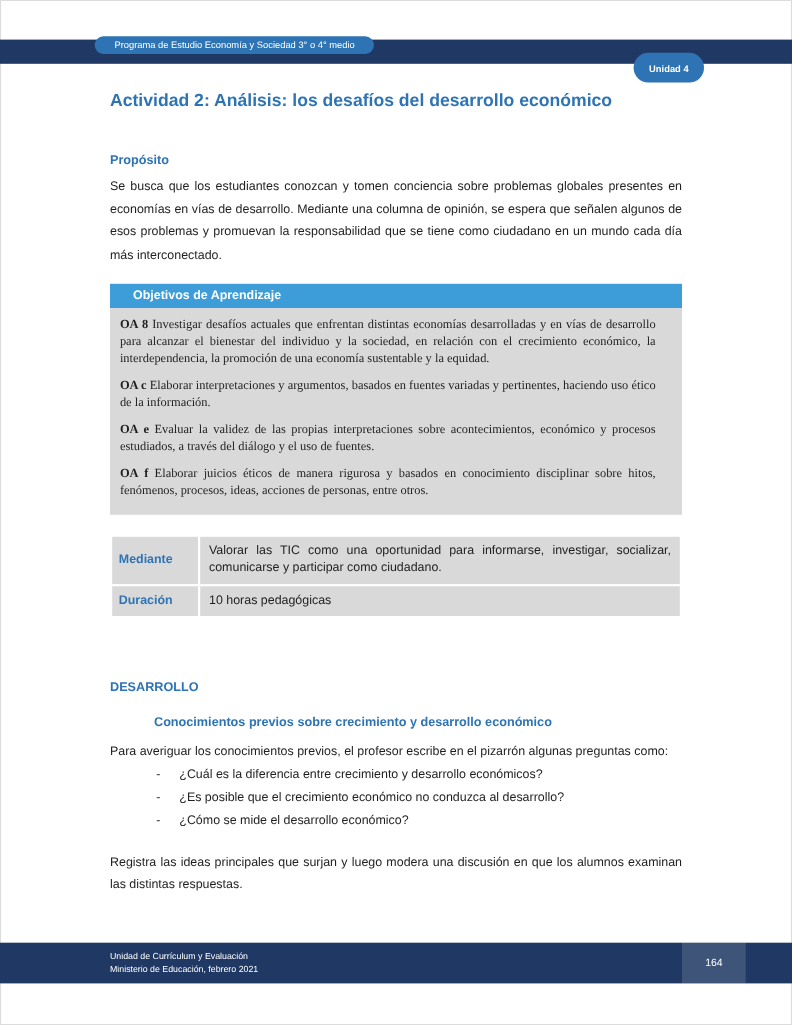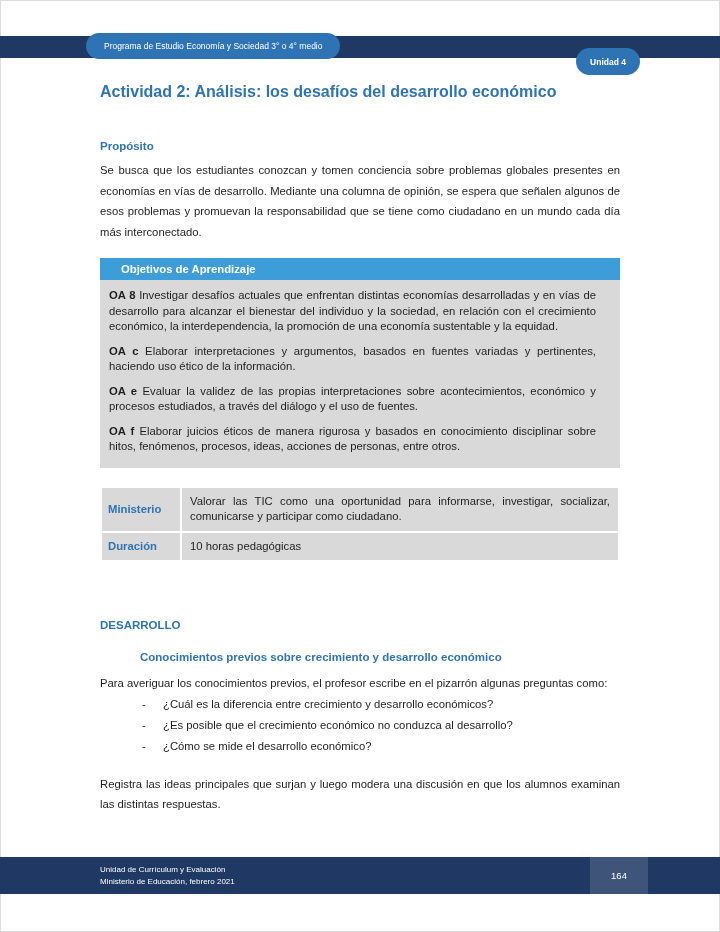--- a/index.html
+++ b/index.html
@@ -12,21 +12,21 @@
     overflow:hidden;
     box-shadow: inset 0 0 0 1px #dcdcdc;
   }
 
   
   .top-bar {
     position:absolute; left:0; top:36px; width:720px; height:22px;
     background:#1f3864;
   }
   .header-ribbon {
-    position:absolute; left:86px; top:33px; height:26px;
+    position:absolute; left:86px; top:33px; height:16px;
     border-radius:14px; background:#2e74b5; color:#ffffff;
     display:inline-flex; align-items:center; padding:0 18px;
     font-size:8.5px; white-space:nowrap;
   }
   .unit-badge {
     position:absolute; right:80px; top:48px; height:27px;
     border-radius:14px; background:#2e74b5; color:#ffffff;
     display:inline-flex; align-items:center; padding:0 14px;
     font-size:8.5px; font-weight:bold; white-space:nowrap;
   }
@@ -44,21 +44,21 @@
 
   .body-text { font-size:11.3px; line-height:20.5px; text-align:justify; }
   .proposito-body { margin-top:6px; }
 
   
   .oa-box { margin-top:16px; }
   .oa-header {
     background:#3d9dd8; color:#ffffff; font-weight:bold;
     font-size:11.3px; padding:5px 21px;
   }
-  .oa-body { background:#d9d9d9; padding:8px 24px 4px 9px; }
+  .oa-body { background:#d9d9d9; padding:8px 24px 4px 9px;font-family:Liberation Serif, serif; }
   .oa-item { font-size:11.3px; line-height:15.5px; text-align:justify; margin-bottom:9px; }
 
   
   .info-table { margin-top:18px; width:100%; border-collapse:collapse; }
   .info-table td { background:#d9d9d9; border:2px solid #ffffff; }
   .info-table td.lbl {
     width:80px; color:#2e74b5; font-weight:bold; font-size:11.3px;
     padding:6px 6px; vertical-align:middle;
   }
   .info-table td.val {
@@ -74,21 +74,21 @@
   .question-dash { width:21px; flex:0 0 21px; }
   .closing { margin-top:17px; }
 
   
   .footer {
     position:absolute; left:0; top:857px; width:720px; height:37px;
     background:#1f3864; color:#ffffff;
   }
   .footer-org { position:absolute; left:100px; top:7px; font-size:8px; line-height:11.5px; }
   .footer-page-box {
-    position:absolute; left:590px; top:0; width:58px; height:37px;
+    position:absolute; left:620px; top:0; width:58px; height:37px;
     background:rgba(255,255,255,0.14);
     display:flex; align-items:center; justify-content:center;
     font-size:9.5px;
   }
 </style>
 </head>
 <body>
 
 <div class="top-bar"></div>
 <div class="header-ribbon">
@@ -123,21 +123,21 @@
       <p class="oa-item">
         <b>OA f</b>
         <span>Elaborar juicios éticos de manera rigurosa y basados en conocimiento disciplinar sobre hitos, fenómenos, procesos, ideas, acciones de personas, entre otros.</span>
       </p>
     </div>
   </div>
 
   <table class="info-table">
     <tbody>
       <tr>
-        <td class="lbl">Ministerio</td>
+        <td class="lbl">Mediante</td>
         <td class="val">Valorar las TIC como una oportunidad para informarse, investigar, socializar, comunicarse y participar como ciudadano.</td>
       </tr>
       <tr>
         <td class="lbl">Duración</td>
         <td class="val">10 horas pedagógicas</td>
       </tr>
     </tbody>
   </table>
 
   <h2 class="sec-heading desarrollo-heading">DESARROLLO</h2>

